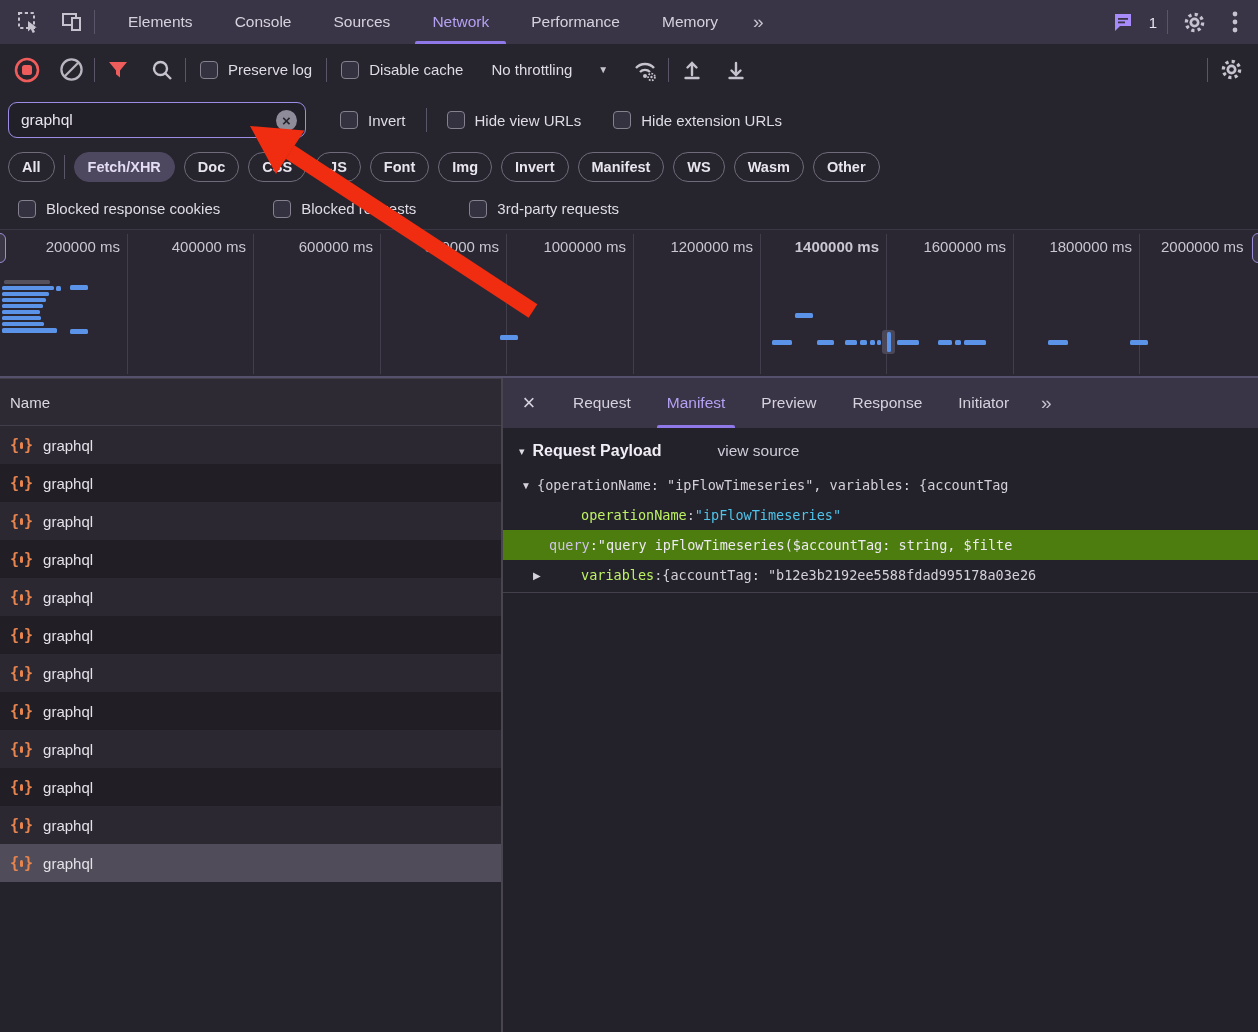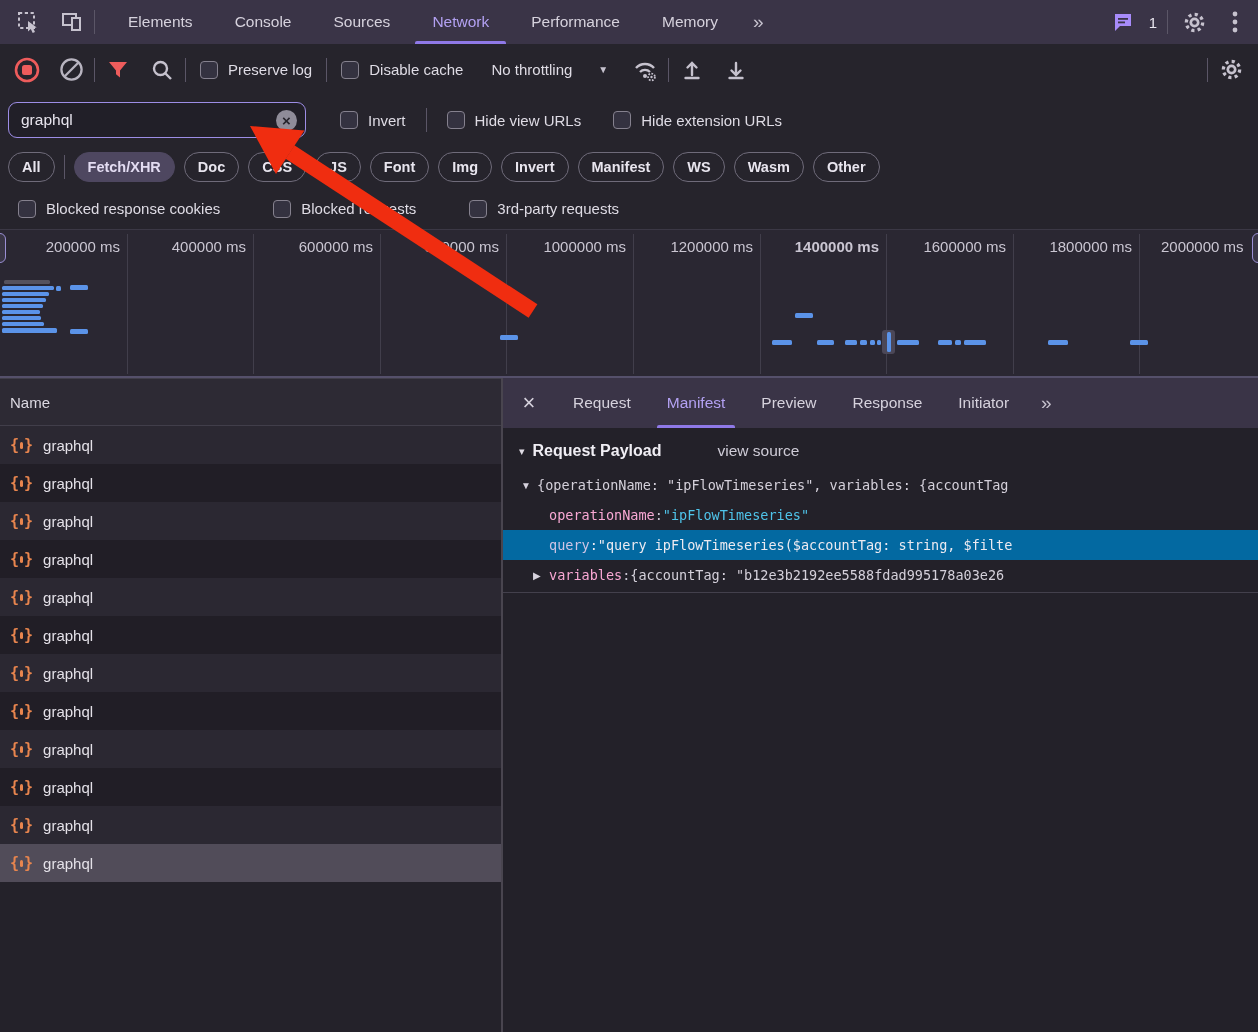--- a/index.html
+++ b/index.html
@@ -85,27 +85,27 @@
   .dtab { padding:0 18px; display:flex; align-items:center; color:#d6d2dd; position:relative; cursor:pointer; font-size:15.5px; }
   .dtab.active { color:#b3a1f2; }
   .dtab.active::after { content:""; position:absolute; left:8px; right:8px; bottom:0; height:3px; background:#8f79e8; border-radius:2px 2px 0 0; }
   .detail-body { flex:1; overflow:hidden; padding-top:14px; }
   .payload-header { display:flex; align-items:center; padding:0 16px 10px 16px; gap:8px; }
   .ph-expander { color:#dfdce5; font-size:11px; cursor:pointer; }
   .ph-title { font-weight:bold; font-size:16px; color:#f0eef4; }
   .ph-viewsource { margin-left:48px; color:#cfccd7; cursor:pointer; font-size:15.5px; }
   .payload-lines { font-family:"DejaVu Sans Mono", monospace; font-size:13.5px; }
   .pl-line { height:30px; display:flex; align-items:center; white-space:nowrap; overflow:hidden; padding-left:16px; }
-  .pl-line.sel { background:#0369a1; }
+  .pl-line.sel { background:#4d7c0f; }
   .pl-exp { width:16px; font-size:10px; color:#d6d2dd; flex-shrink:0; font-family:"Liberation Sans", sans-serif; }
   .pl-indent1 { padding-left:18px; }
   .pl-indent2 { padding-left:46px; }
   .pl-indent2.has-exp { padding-left:30px; }
   .tok-plain { color:#d4d0da; }
-  .tok-key { color:#f9a8d4; }
+  .tok-key { color:#bef264;margin-left:32px; }
   .tok-sep { color:#c9c5d1; }
   .tok-string { color:#4fc4ea; }
   .tok-sel { color:#eceaf1; }
   .tok-selkey { color:#cfc5e6; }
   .pl-divider { height:1px; background:#43404c; margin-top:2px; }
 
   svg { display:block; }
   .arrow-overlay { position:absolute; inset:0; pointer-events:none; z-index:60; }
 </style>
 </head>

